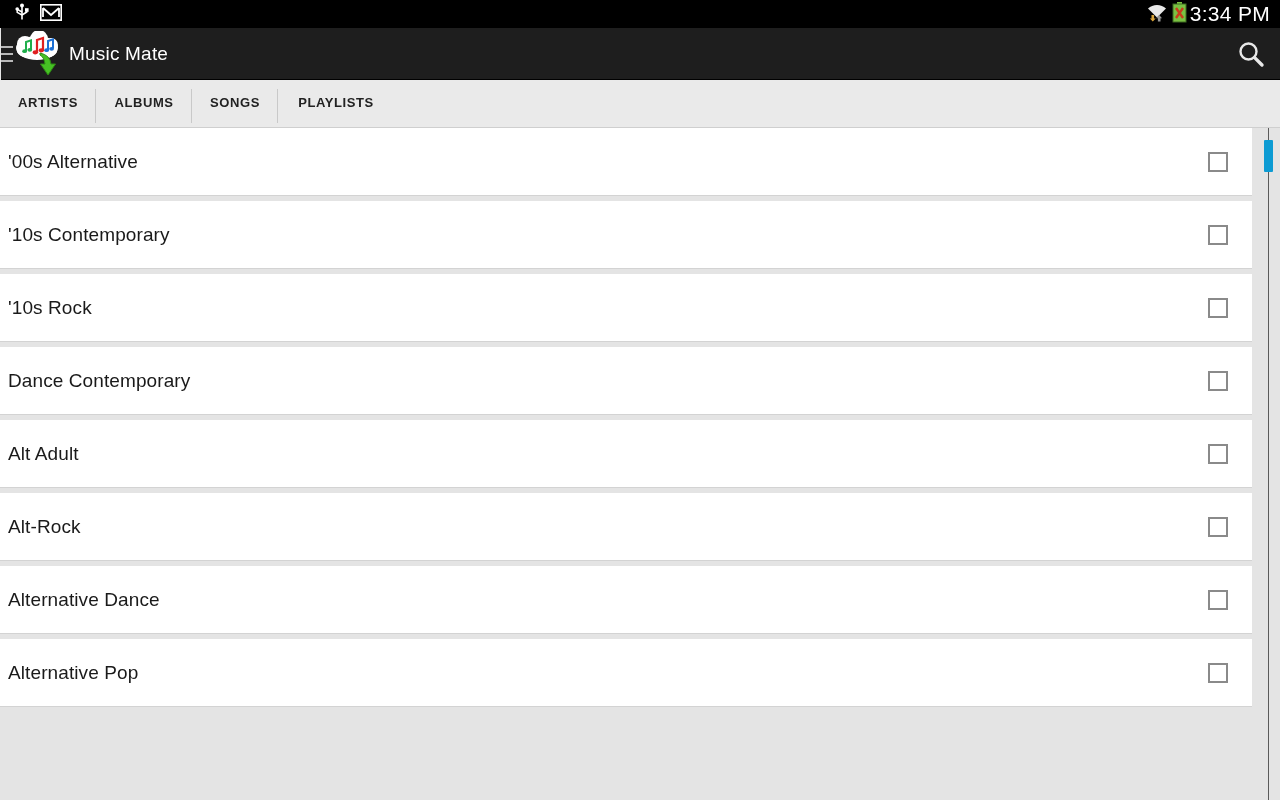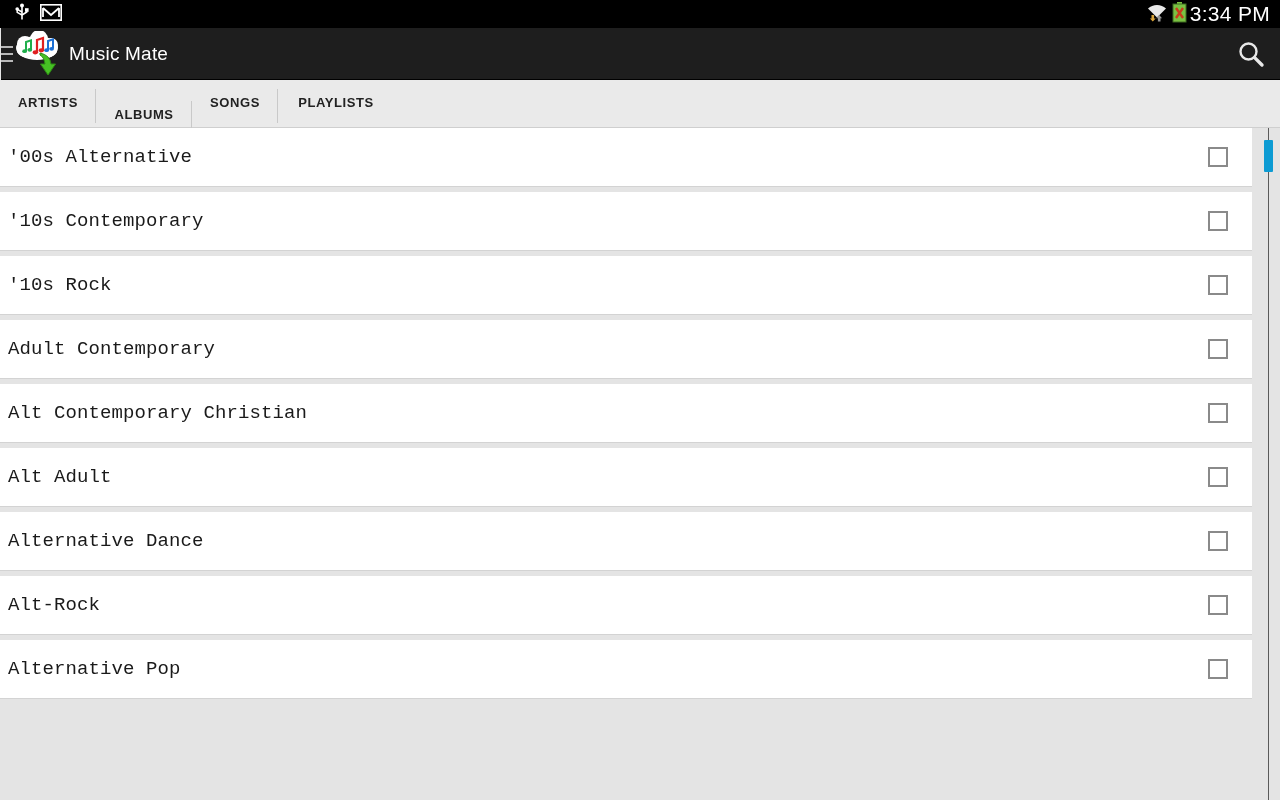--- a/index.html
+++ b/index.html
@@ -57,24 +57,23 @@
   .tab.active .tab-underline{
     position:absolute; left:0; right:0; bottom:0; height:4px; background:#0d9bd3;
   }
 
   
   #genre-list{
     position:absolute; top:128px; left:0; width:1280px; height:672px;
     background:#e4e4e4; overflow:hidden;
   }
   .genre-row{
-    position:relative; width:1252px; height:58px; background:#fff;
+    position:relative; width:1252px; height:67px; background:#fff;
     margin-bottom:6px; display:flex; align-items:center;
     box-shadow:0 1px 0 rgba(0,0,0,.07);
-    font-family:Liberation Mono, monospace;
   }
   .genre-label{ font-size:19px; color:#1a1a1a; padding-left:8px; letter-spacing:.1px; }
   .genre-checkbox{
     position:absolute; right:24px; top:50%; margin-top:-10px;
     width:20px; height:20px; border:2px solid #8a8a8a; background:#fff;
   }
 
   
   #scrollbar-track{
     position:absolute; top:128px; left:1268px; width:1px; height:672px;
@@ -157,21 +156,21 @@
       <circle cx="12.5" cy="12.5" r="8" fill="none" stroke="#e8e8e8" stroke-width="2.4"></circle>
       <path d="M18.6 18.6 L26 26" stroke="#e8e8e8" stroke-width="3.4" stroke-linecap="round"></path>
     </svg>
   </div>
 </div>
 
 <div id="tab-strip">
     <div class="tab" style="width: 96px;">
       <span>ARTISTS</span>
     </div>
-    <div class="tab" style="width: 96px; margin-top: 12px;">
+    <div class="tab" style="width: 96px;">
       <span>ALBUMS</span>
     </div>
     <div class="tab" style="width: 86px; text-align: right;">
       <span>SONGS</span>
     </div>
     <div class="tab" style="width: 116px;">
       <span>PLAYLISTS</span>
     </div>
   </div>
 
@@ -182,37 +181,33 @@
     </div>
     <div class="genre-row">
       <span class="genre-label">'10s Contemporary</span>
       <span class="genre-checkbox"></span>
     </div>
     <div class="genre-row">
       <span class="genre-label">'10s Rock</span>
       <span class="genre-checkbox"></span>
     </div>
     <div class="genre-row">
-      <span class="genre-label">Adult Contemporary</span>
-      <span class="genre-checkbox"></span>
-    </div>
-    <div class="genre-row">
-      <span class="genre-label">Alt Contemporary Christian</span>
+      <span class="genre-label">Dance Contemporary</span>
       <span class="genre-checkbox"></span>
     </div>
     <div class="genre-row">
       <span class="genre-label">Alt Adult</span>
       <span class="genre-checkbox"></span>
     </div>
     <div class="genre-row">
+      <span class="genre-label">Alt-Rock</span>
+      <span class="genre-checkbox"></span>
+    </div>
+    <div class="genre-row">
       <span class="genre-label">Alternative Dance</span>
-      <span class="genre-checkbox"></span>
-    </div>
-    <div class="genre-row">
-      <span class="genre-label">Alt-Rock</span>
       <span class="genre-checkbox"></span>
     </div>
     <div class="genre-row">
       <span class="genre-label">Alternative Pop</span>
       <span class="genre-checkbox"></span>
     </div>
   </div>
 
 <div id="scrollbar-track" style="background: rgb(90, 90, 90);"></div>
 <div id="scrollbar-thumb" style="background: rgb(13, 155, 211);"></div>

